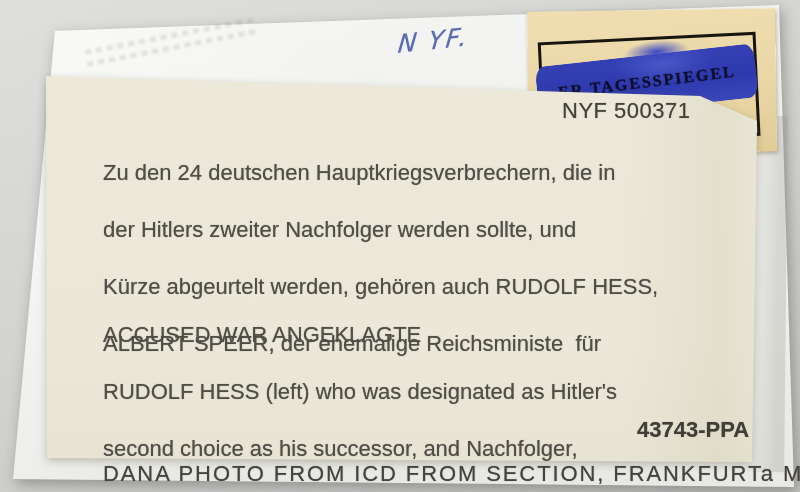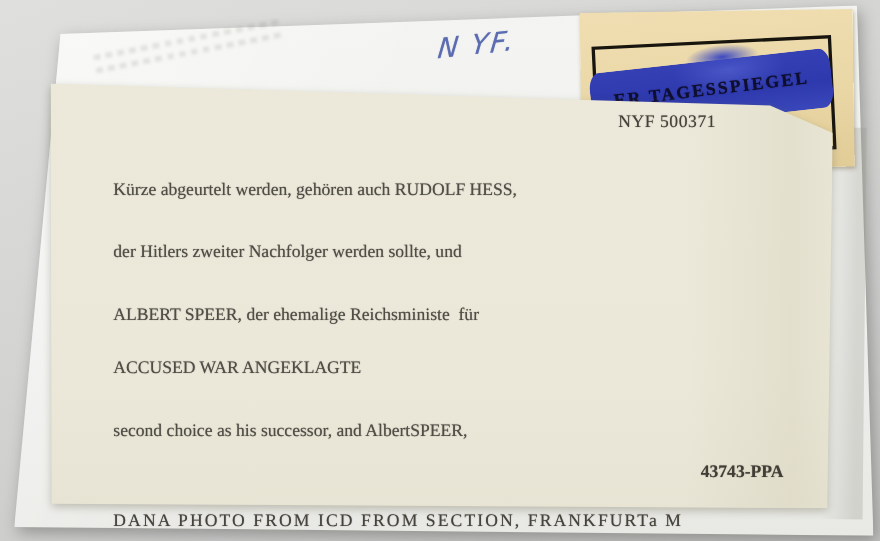--- a/index.html
+++ b/index.html
@@ -67,22 +67,22 @@
   .cream-wrap{position:absolute;inset:0;filter:drop-shadow(0 3px 4px rgba(100,95,70,0.35));}
   .cream-paper{
     position:absolute;inset:0;
     clip-path:polygon(46px 76px,700px 96px,757px 121px,752px 462px,47px 458px);
     background:
       linear-gradient(90deg,rgba(205,200,175,0) 78%,rgba(198,192,162,0.22) 90%,rgba(205,200,175,0) 98%),
       linear-gradient(180deg,#e6e3d2 0%,#ece9da 10%,#ebe8d9 70%,#e6e3d3 100%);
   }
   
   .typed{
-    position:absolute;font-family:Liberation Serif, serif;
-    font-size:16px;line-height:19px;color:#4f4d46;white-space:pre;
+    position:absolute;font-family:Liberation Sans, sans-serif;
+    font-size:22px;line-height:19px;color:#4f4d46;white-space:pre;
     text-shadow:0 0 1px rgba(78,74,64,0.65);
   }
   .slip-id{left:562px;top:101px;letter-spacing:0.5px;color:#444239;}
   .german-block{left:103px;top:125px;}
   .english-block{left:103px;top:287px;}
   .photo-number{left:637px;top:396px;color:#403e36;font-weight:bold;margin-top:24px;}
   .credit-block{left:103px;top:419px;line-height:22px;letter-spacing:1.9px;color:#45433b;}
 </style>
 </head>
 <body>
@@ -109,30 +109,32 @@
     </div>
   </div>
 
   <div class="cream-wrap">
     <div class="cream-paper"></div>
   </div>
 
   <div class="typed slip-id">NYF 500371</div>
 
   <div class="typed german-block">
+    <div>Zu den 24 deutschen Hauptkriegsverbrechern, die in</div>
+    <div>der Hitlers zweiter Nachfolger werden sollte, und</div>
     <div>Kürze abgeurtelt werden, gehören auch RUDOLF HESS,</div>
-    <div>der Hitlers zweiter Nachfolger werden sollte, und</div>
     <div>ALBERT SPEER, der ehemalige Reichsministe  für</div>
     
     
   </div>
 
   <div class="typed english-block">
     <div>ACCUSED WAR ANGEKLAGTE</div>
-    <div>second choice as his successor, and AlbertSPEER,</div>
+    <div>RUDOLF HESS (left) who was designated as Hitler's</div>
+    <div>second choice as his successor, and Nachfolger,</div>
     
     
     
   </div>
 
   <div class="typed photo-number">43743-PPA</div>
 
   <div class="typed credit-block">
     <div>DANA PHOTO FROM ICD FROM SECTION, FRANKFURTa M</div>
     

